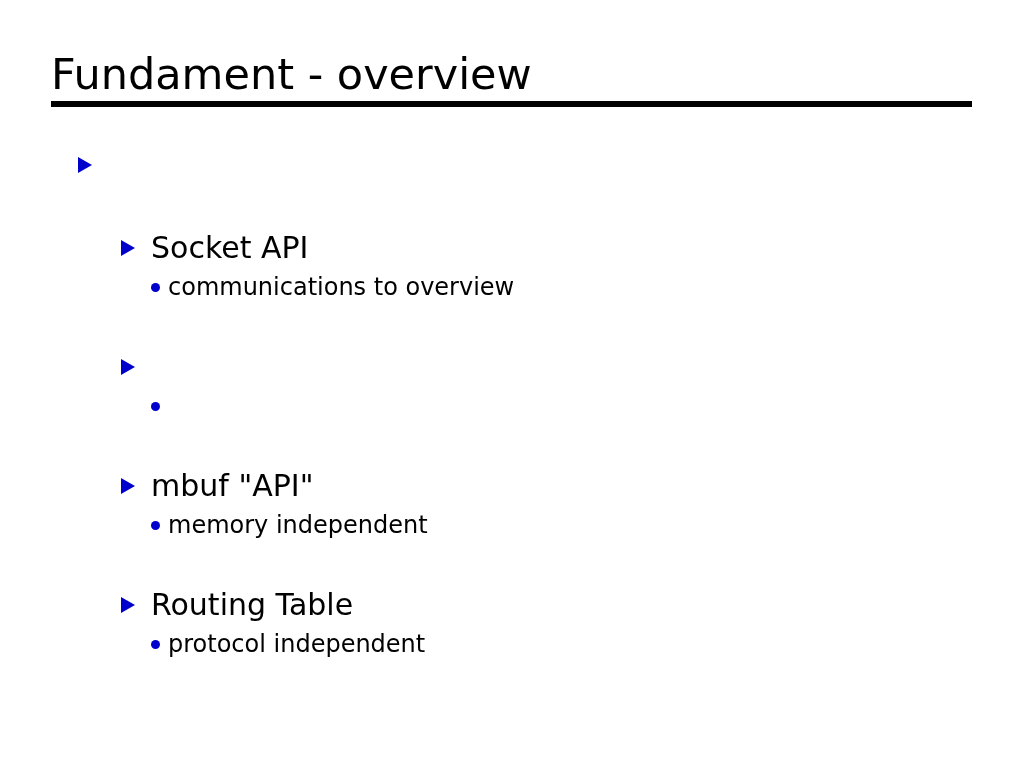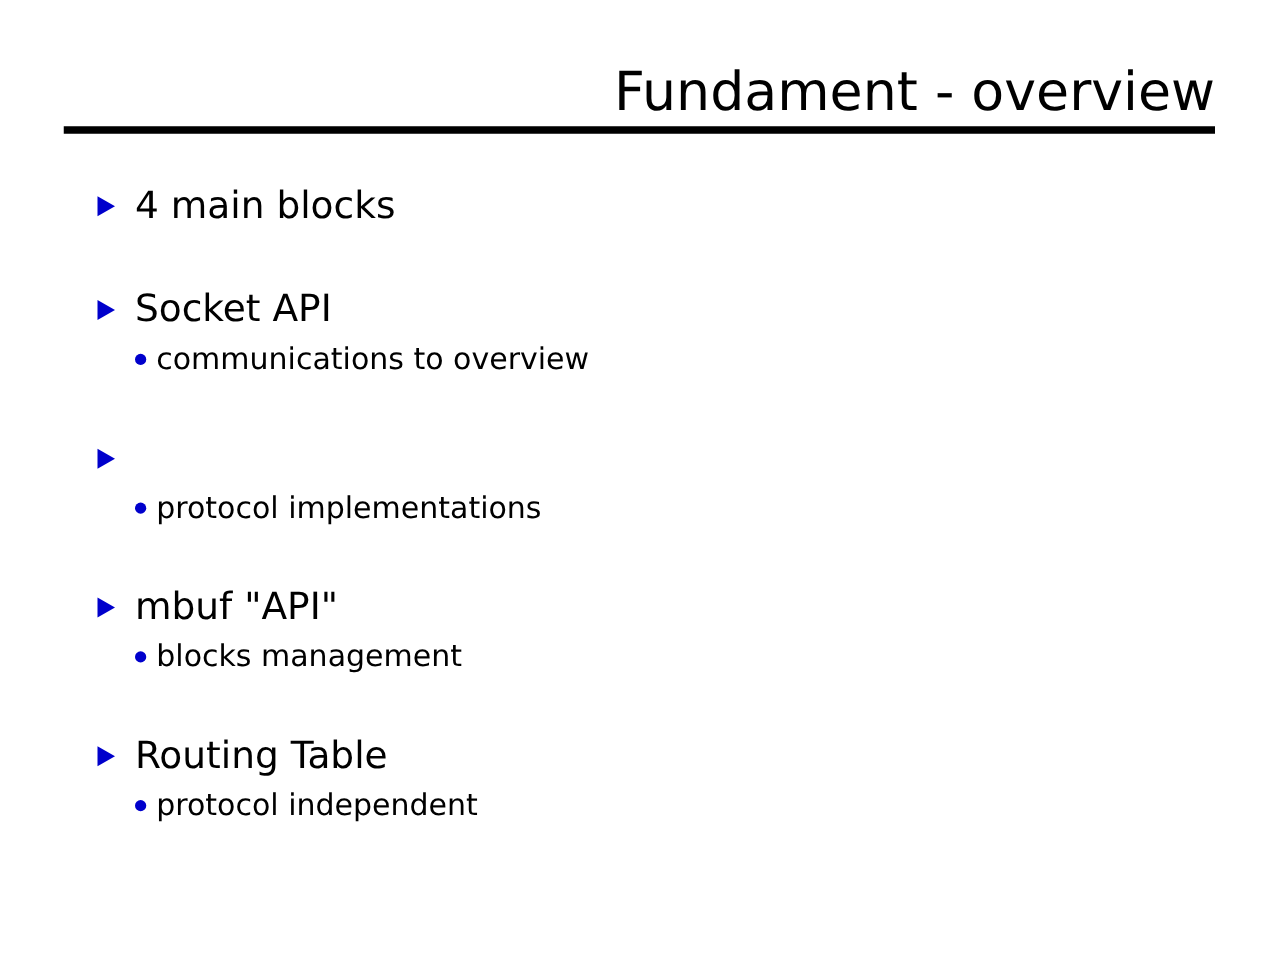--- a/index.html
+++ b/index.html
@@ -22,21 +22,20 @@
     height: 768px;
     background: #ffffff;
   }
 
   
   .title-block {
     position: absolute;
     left: 51px;
     top: 48px;
     width: 921px;
-    text-align: right;
   }
   .slide-title {
     font-size: 43px;
     font-weight: 400;
     line-height: 52px;
     letter-spacing: 0px;
     color: #000000;
     white-space: nowrap;
   }
   .title-rule {
@@ -54,20 +53,21 @@
     left: 0;
     top: 144px;
     width: 1024px;
   }
 
   .group {
     position: relative;
   }
   .group.spaced {
     margin-top: 41px;
+    padding-left: 43px;
   }
 
   
   .l1 {
     position: relative;
     padding-left: 108px;
     min-height: 42px;
     font-size: 30px;
     line-height: 42px;
     font-weight: 400;
@@ -118,53 +118,51 @@
   <div class="title-block">
     <div class="slide-title">Fundament - overview</div>
   </div>
   <div class="title-rule"></div>
 
   <div class="body-block">
 
     <div class="group">
       <div class="l1">
         <span class="marker"></span>
-        <span class="text">4 main blocks</span>
       </div>
     </div>
 
     <div class="group spaced">
       <div class="l1">
         <span class="marker"></span>
         <span class="text">Socket API</span>
       </div>
       <div class="l2">
         <span class="marker"></span>
         <span class="text">communications to overview</span>
       </div>
     </div>
 
     <div class="group spaced">
       <div class="l1">
         <span class="marker"></span>
       </div>
       <div class="l2">
         <span class="marker"></span>
-        <span class="text">protocol implementations</span>
       </div>
     </div>
 
     <div class="group spaced">
       <div class="l1">
         <span class="marker"></span>
         <span class="text">mbuf "API"</span>
       </div>
       <div class="l2">
         <span class="marker"></span>
-        <span class="text">blocks management</span>
+        <span class="text">memory independent</span>
       </div>
     </div>
 
     <div class="group spaced">
       <div class="l1">
         <span class="marker"></span>
         <span class="text">Routing Table</span>
       </div>
       <div class="l2">
         <span class="marker"></span>

